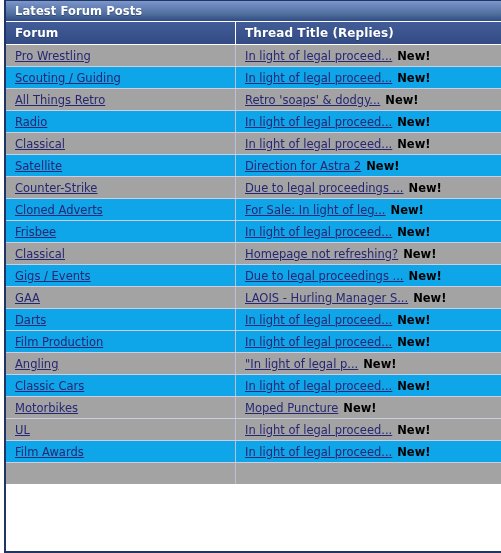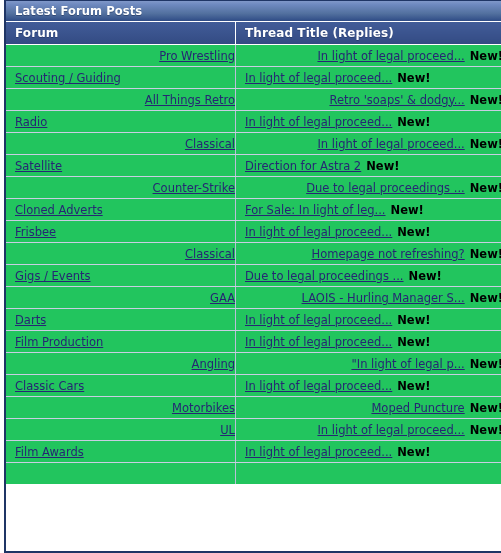--- a/index.html
+++ b/index.html
@@ -85,25 +85,24 @@
     border-bottom: 1px solid #c9cee2;
     white-space: nowrap;
     overflow: hidden;
     color: #20205e;
   }
   table.posts tbody td.cell-forum {
     width: 220px;
     border-right: 1px solid #b9c0d8;
   }
   table.posts tbody tr.odd td {
-    background: #22c55e;
-    text-align: right;
+    background: #a3a3a3;
   }
   table.posts tbody tr.even td {
-    background: #22c55e;
+    background: #0ea5e9;
   }
   table.posts tbody tr:last-child td {
     border-bottom: none;
   }
 
   a.post-link {
     color: #262673;
     text-decoration: underline;
     font-size: 11.5px;
     cursor: pointer;

